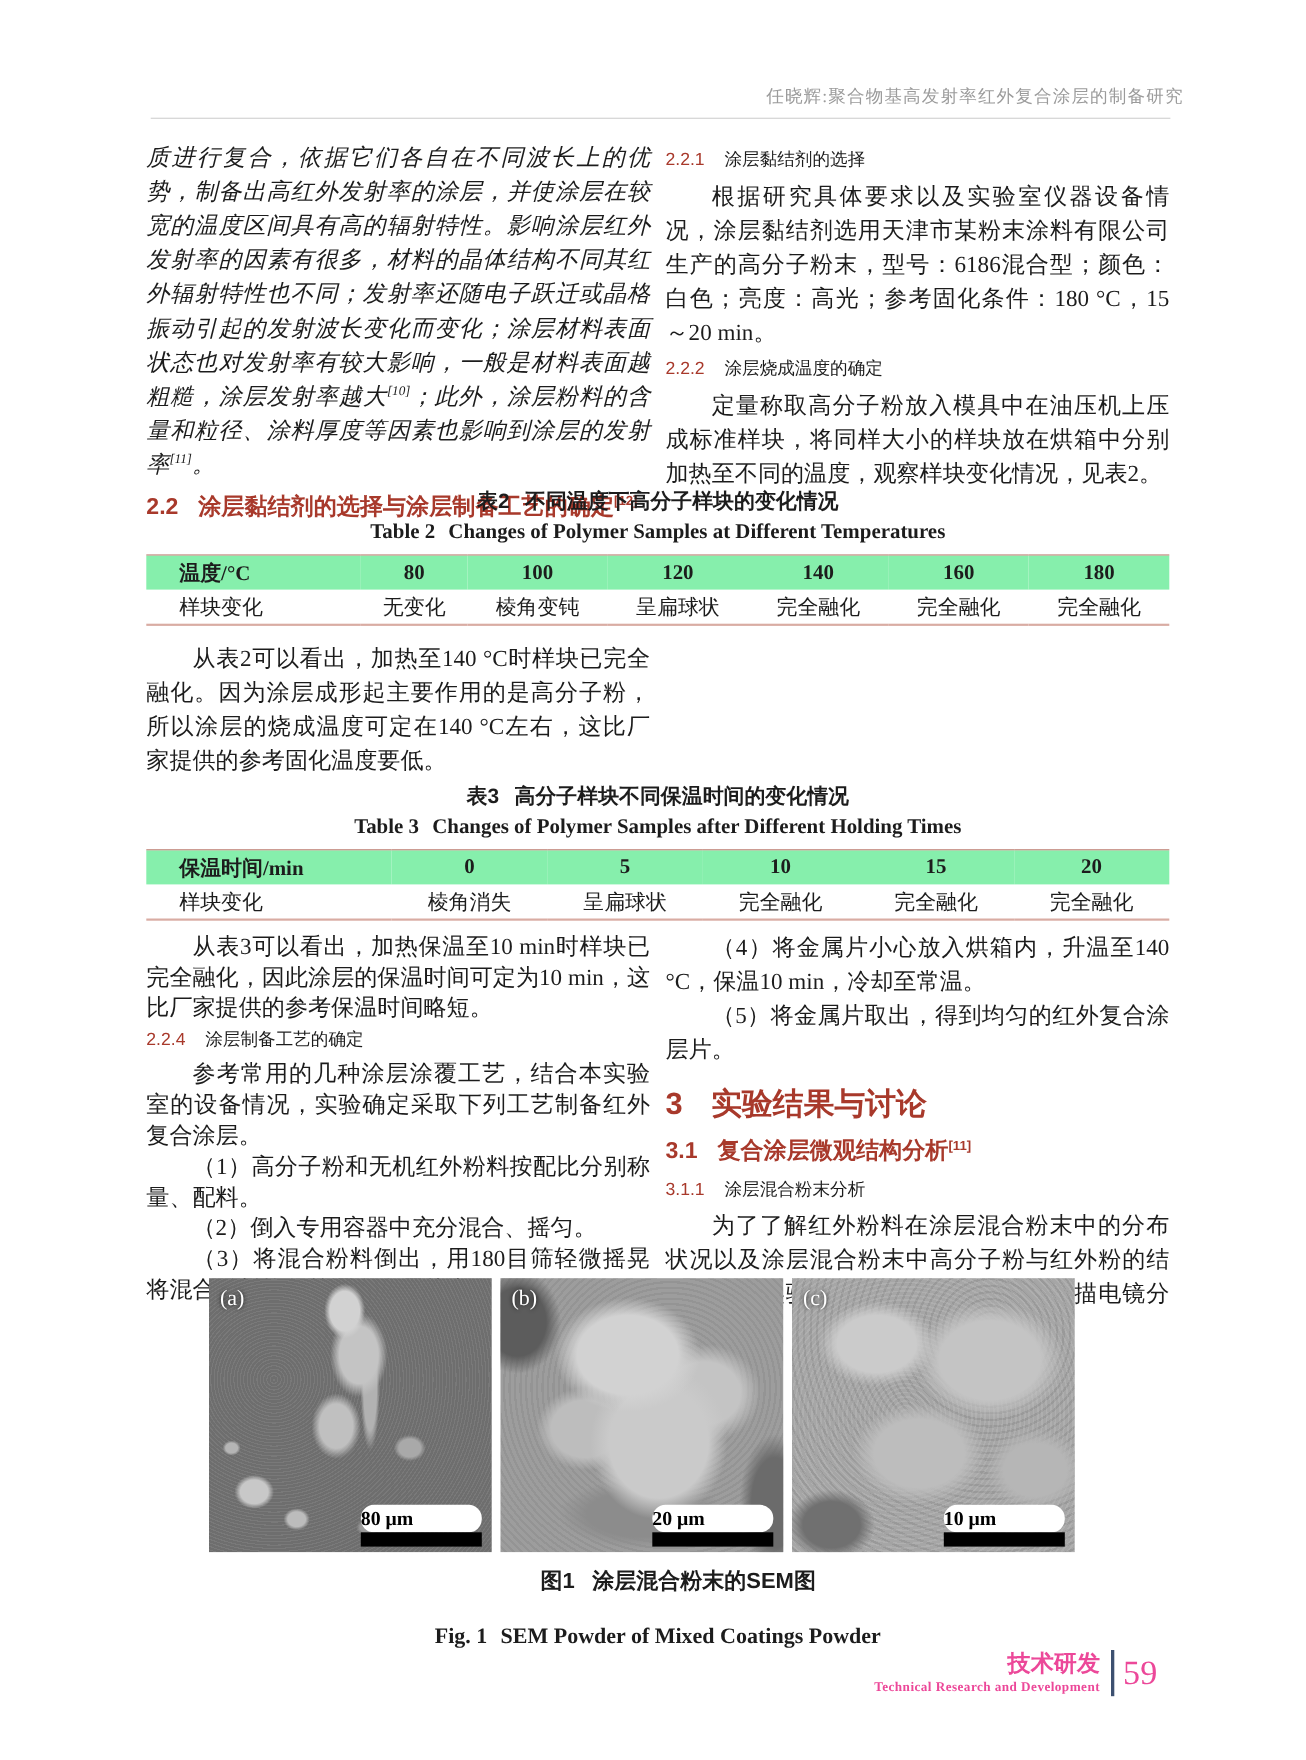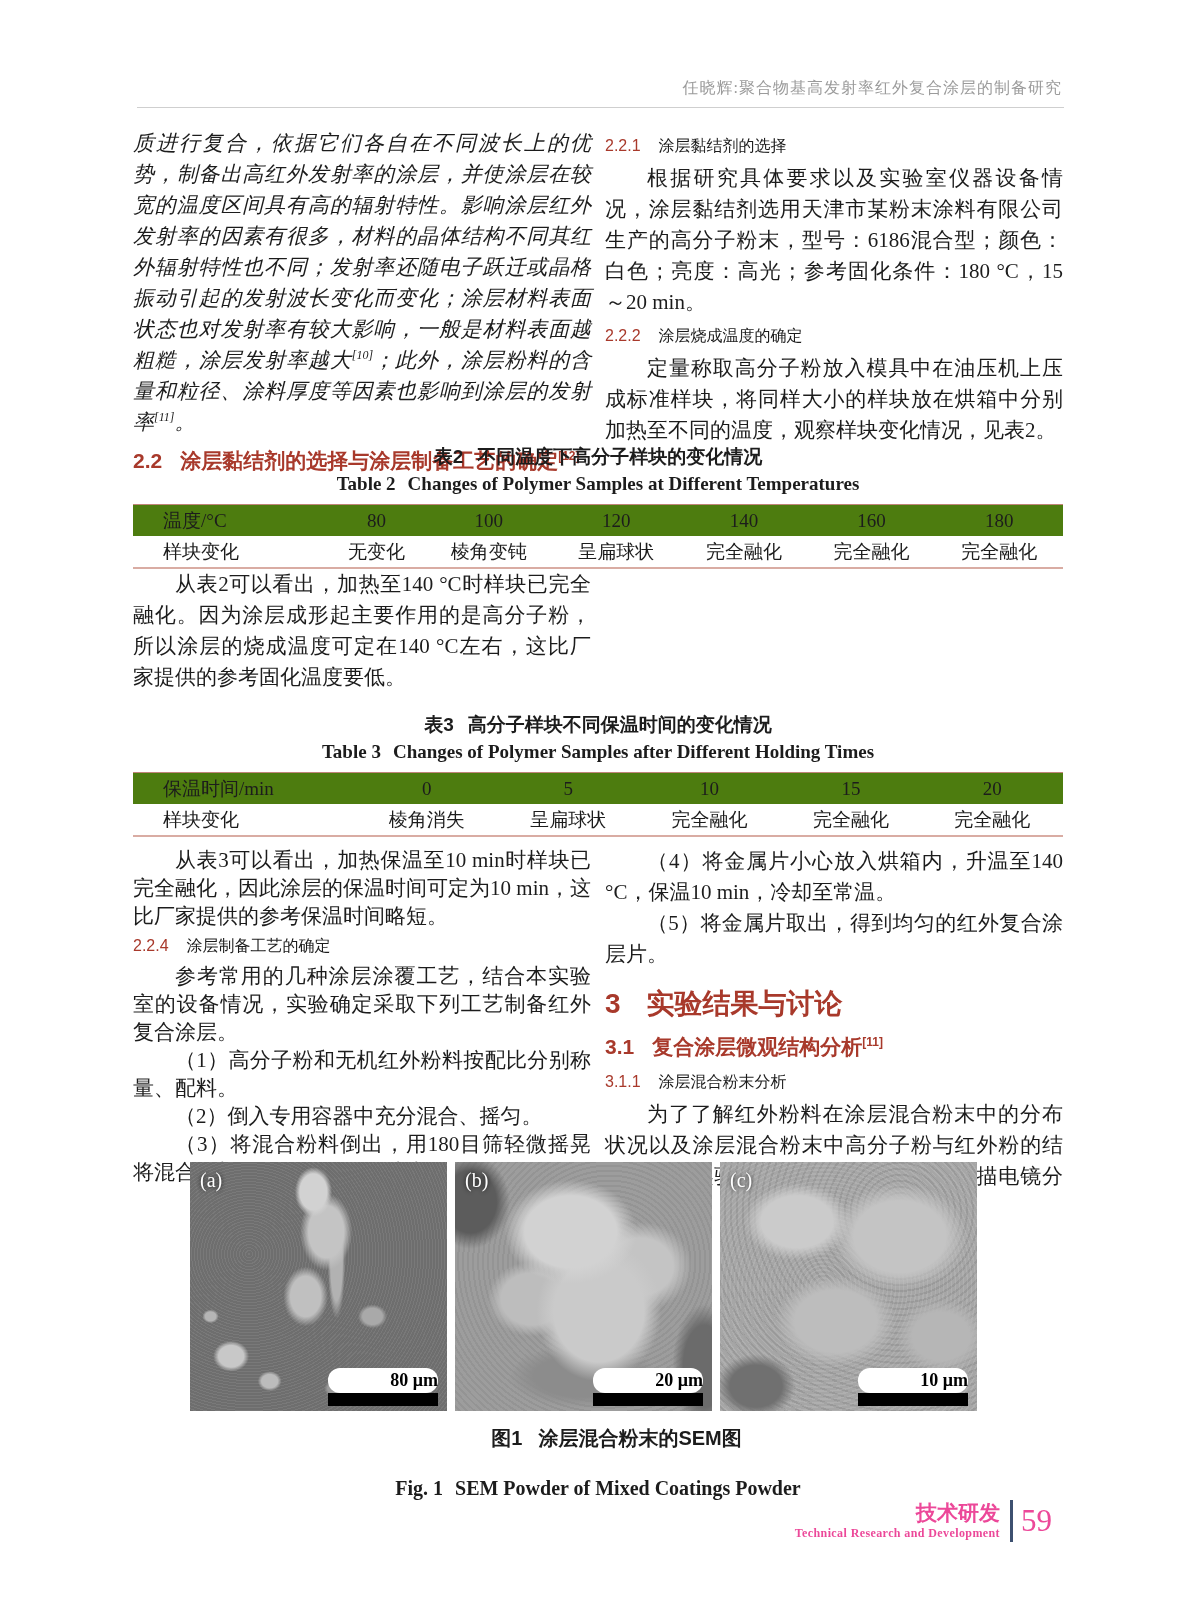--- a/index.html
+++ b/index.html
@@ -1,19 +1,19 @@
 <!DOCTYPE html>
 <html lang="zh"><head>
 <meta charset="utf-8">
 <style>
   html,body{margin:0;padding:0;background:#fff;}
   .page{position:relative;width:1187px;height:1600px;background:#fff;overflow:hidden;
         font-family:"Liberation Serif","DejaVu Serif",serif;color:#1c1c1c;}
   
-  .running-head{position:absolute;top:78px;left:135px;width:927px;text-align:right;
+  .running-head{position:absolute;top:78px;left:149px;width:927px;text-align:right;
         font-size:16px;color:#9b9b9b;letter-spacing:1px;}
   .head-rule{position:absolute;top:107px;left:137px;width:927px;height:1px;background:#cfcfcf;}
   
   .block{position:absolute;left:133px;width:930px;}
   .cols{display:flex;justify-content:space-between;}
   .col{width:458px;font-size:21px;line-height:31px;text-align:justify;}
   .col.tight{line-height:28px;}
   .p{margin:0;text-indent:2em;}
   .p.noindent{text-indent:0;font-style:italic;}
   sup{font-size:12px;line-height:0;}
@@ -27,32 +27,32 @@
   .hbig{color:#a8392b;font-weight:bold;font-family:"Liberation Sans","DejaVu Sans",sans-serif;
         font-size:28px;line-height:40px;margin:14px 0 6px 0;text-indent:0;}
   .hbig .num{margin-right:26px;}
   
   .tcap-zh{text-align:center;font-family:"Liberation Sans","DejaVu Sans",sans-serif;
         font-weight:bold;font-size:19px;line-height:26px;margin:0 0 1px 0;}
   .tcap-zh .tag{margin-right:14px;}
   .tcap-en{text-align:center;font-weight:bold;font-size:19px;line-height:26px;margin:0 0 7px 0;}
   .tcap-en .tag{margin-right:12px;}
   table.datatable{width:100%;border-collapse:collapse;font-size:19px;}
-  table.datatable th{background:#4d7c0f;border-top:1px solid #c08479;font-weight:normal;
+  table.datatable th{background:#86efac;border-top:1px solid #c08479;font-weight:bold;
         height:29px;text-align:center;}
   table.datatable td{height:29px;text-align:center;border-bottom:0;}
   table.datatable tr.last td{border-bottom:2px solid #d9aca3;}
   table.datatable .rowhead{text-align:left;padding-left:30px;}
   
   .panels{width:788px;margin-left:57px;display:flex;gap:8px;}
   .sem{position:relative;width:257px;height:249px;overflow:hidden;background:#777;}
   .sem-label{position:absolute;top:7px;left:10px;color:#fff;font-size:20px;
         text-shadow:0 0 4px rgba(0,0,0,.85);}
   .sb{position:absolute;right:9px;bottom:5px;width:110px;}
-  .sb-label{background:#fff;color:#000;text-align:right;font-weight:bold;font-size:18px;
+  .sb-label{background:#fff;color:#000;text-align:left;font-weight:bold;font-size:18px;
         line-height:25px;border-radius:12px;}
   .sb-bar{height:13px;background:#000;}
   .sem.pa{background:
     radial-gradient(30px 40px at 48% 12%, #d2d2d2 0 45%, transparent 62%),
     radial-gradient(42px 62px at 53% 28%, #c4c4c4 0 42%, transparent 62%),
     radial-gradient(14px 92px at 57% 40%, #b2b2b2 0 42%, transparent 62%),
     radial-gradient(36px 48px at 45% 54%, #c0c0c0 0 42%, transparent 62%),
     radial-gradient(22px 18px at 71% 62%, #a9a9a9 0 45%, transparent 66%),
     radial-gradient(28px 24px at 16% 78%, #c8c8c8 0 45%, transparent 64%),
     radial-gradient(18px 15px at 31% 88%, #bcbcbc 0 45%, transparent 66%),
@@ -134,21 +134,21 @@
         <td>棱角变钝</td>
         <td>呈扁球状</td>
         <td>完全融化</td>
         <td>完全融化</td>
         <td>完全融化</td>
       </tr>
     </tbody>
       </table>
   </div>
 
-  <div class="block cols" style="top:569px;">
+  <div class="block cols" style="top:583px;">
     <div class="col">
       <p class="p">从表2可以看出，加热至140 °C时样块已完全融化。因为涂层成形起主要作用的是高分子粉，所以涂层的烧成温度可定在140 °C左右，这比厂家提供的参考固化温度要低。</p>
     </div>
   </div>
 
   <div class="block" style="top:712px;">
     <p class="tcap-zh"><span class="tag">表3</span><span>高分子样块不同保温时间的变化情况</span></p>
     <p class="tcap-en"><span class="tag">Table 3</span><span>Changes of Polymer Samples after Different Holding Times</span></p>
     <table class="datatable">
       <tbody>

